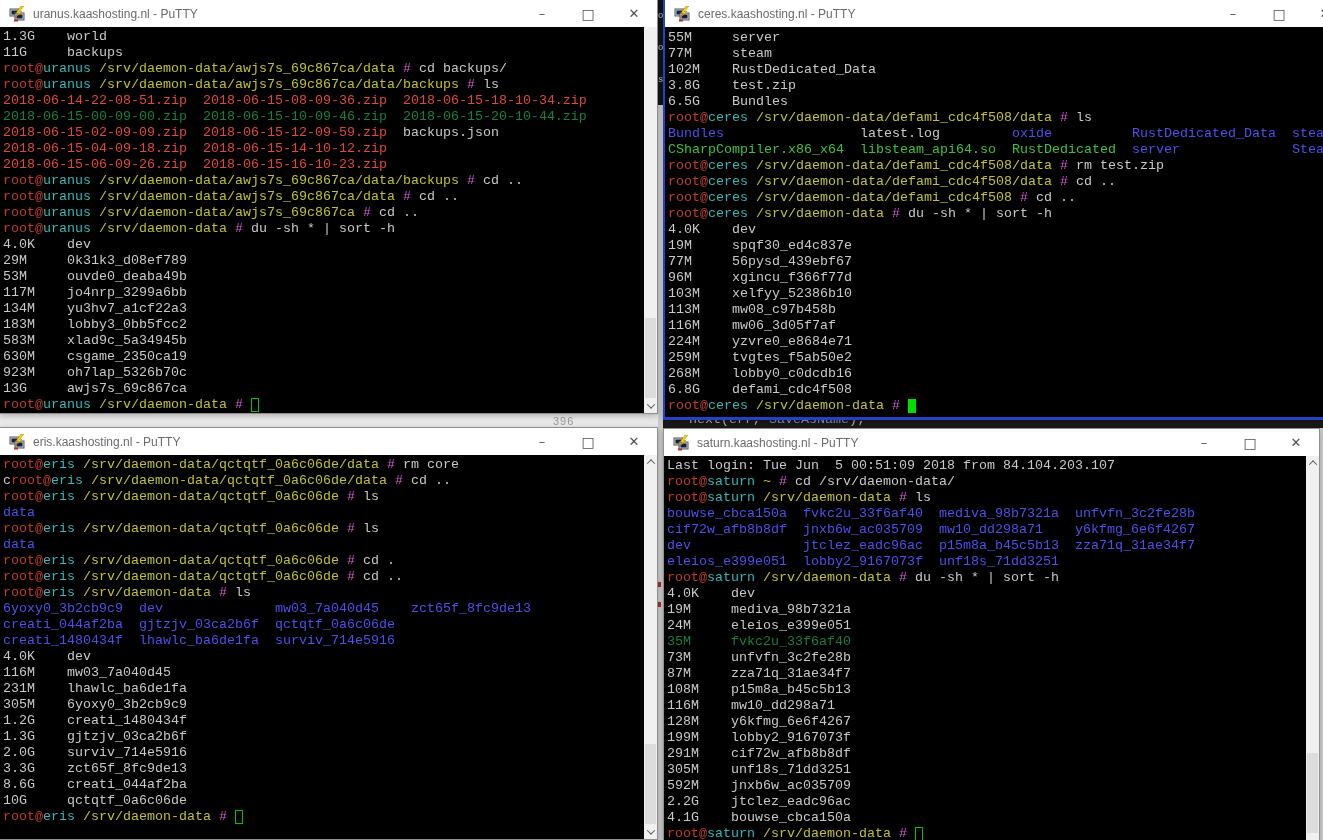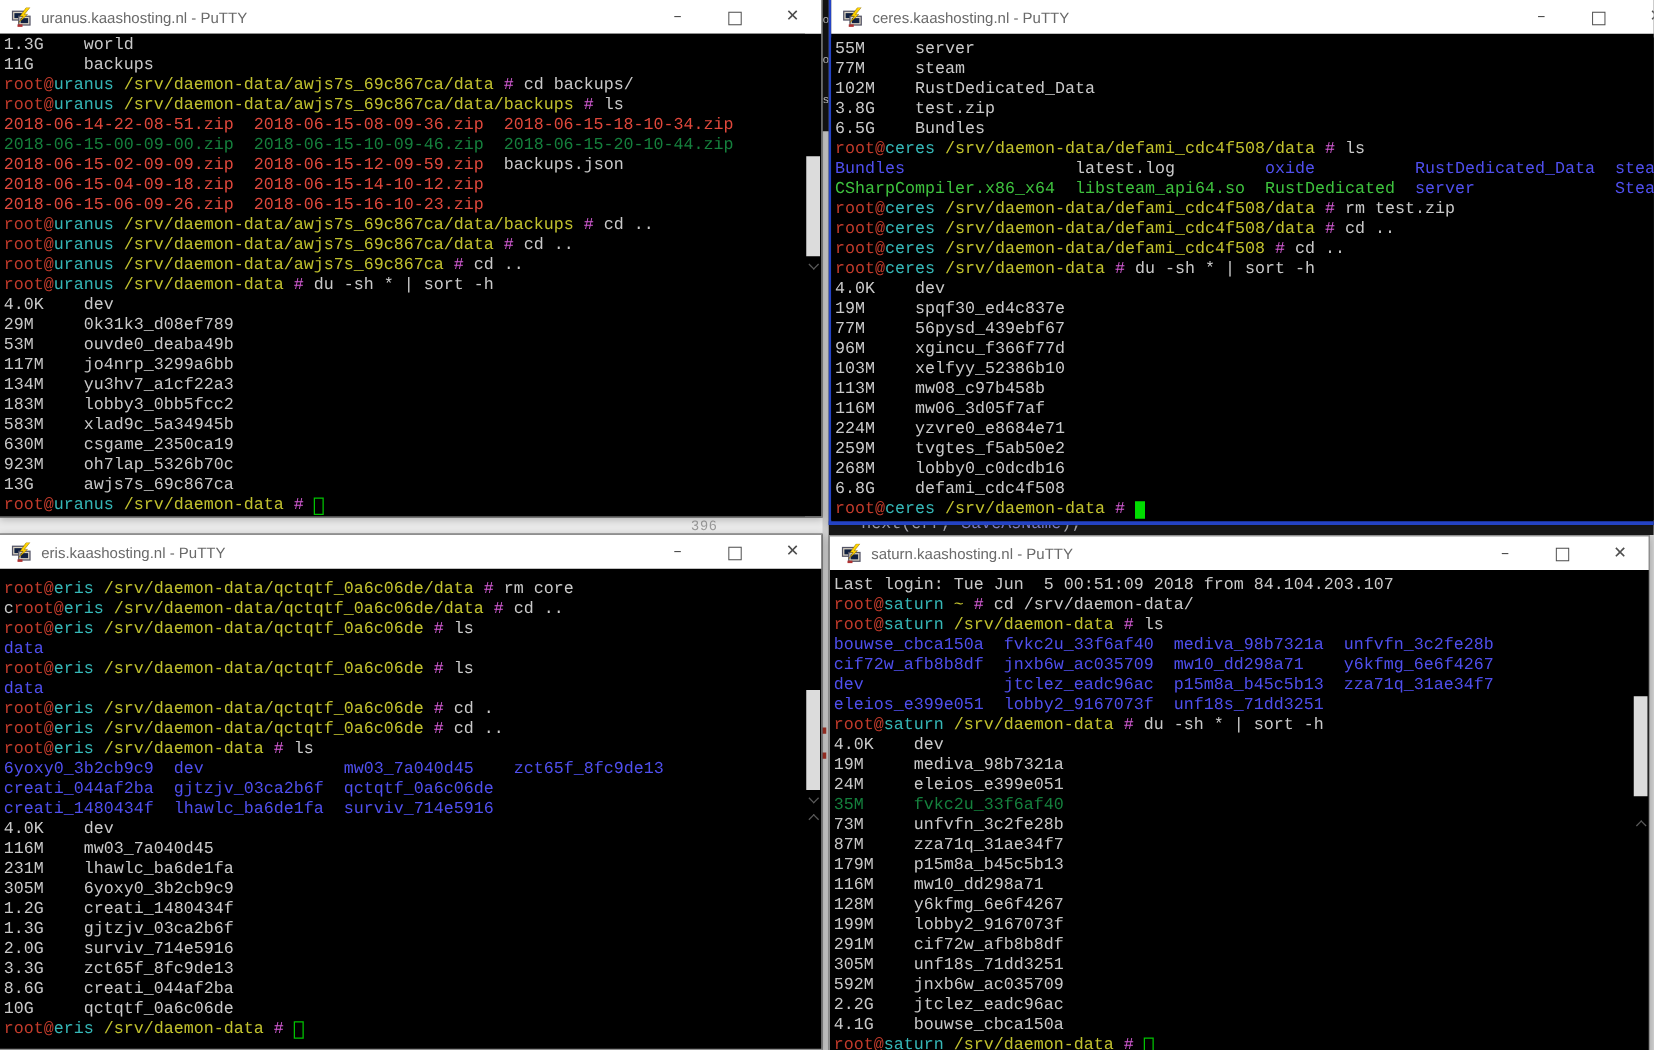--- a/index.html
+++ b/index.html
@@ -40,21 +40,20 @@
   .winbtn{
     width:46px;height:27px;
     display:flex;align-items:center;justify-content:center;
     color:#4e4e4e;font-size:13px;
     font-family:"DejaVu Sans", sans-serif;
   }
   .winbtn.max{font-size:14px;}
   .termrow{
     position:absolute;left:0;right:0;top:27px;bottom:0;
     display:flex;
-    align-items:center;
   }
   .win.active .termrow{top:28px;}
   .term-text{
     flex:1 1 auto;
     background:#000;
     overflow:hidden;
     padding:2px 0 0 3px;
     font-family:"Liberation Mono","DejaVu Sans Mono",monospace;
     font-size:13.33px;
     line-height:16px;
@@ -324,21 +323,21 @@
         <div class="tl"><span style="color: rgb(79, 79, 238);">cif72w_afb8b8df</span><span style="color: rgb(201, 201, 201);">  </span><span style="color: rgb(79, 79, 238);">jnxb6w_ac035709</span><span style="color: rgb(201, 201, 201);">  </span><span style="color: rgb(79, 79, 238);">mw10_dd298a71</span><span style="color: rgb(201, 201, 201);">    </span><span style="color: rgb(79, 79, 238);">y6kfmg_6e6f4267</span></div>
         <div class="tl"><span style="color: rgb(79, 79, 238);">dev</span><span style="color: rgb(201, 201, 201);">              </span><span style="color: rgb(79, 79, 238);">jtclez_eadc96ac</span><span style="color: rgb(201, 201, 201);">  </span><span style="color: rgb(79, 79, 238);">p15m8a_b45c5b13</span><span style="color: rgb(201, 201, 201);">  </span><span style="color: rgb(79, 79, 238);">zza71q_31ae34f7</span></div>
         <div class="tl"><span style="color: rgb(79, 79, 238);">eleios_e399e051</span><span style="color: rgb(201, 201, 201);">  </span><span style="color: rgb(79, 79, 238);">lobby2_9167073f</span><span style="color: rgb(201, 201, 201);">  </span><span style="color: rgb(79, 79, 238);">unf18s_71dd3251</span></div>
         <div class="tl"><span style="color: rgb(194, 59, 43);">root@</span><span style="color: rgb(53, 183, 183);">saturn</span><span style="color: rgb(194, 194, 46);"> /srv/daemon-data </span><span style="color: rgb(212, 91, 212);">#</span><span style="color: rgb(201, 201, 201);"> du -sh * | sort -h</span></div>
         <div class="tl"><span style="color: rgb(201, 201, 201);">4.0K    dev</span></div>
         <div class="tl"><span style="color: rgb(201, 201, 201);">19M     mediva_98b7321a</span></div>
         <div class="tl"><span style="color: rgb(201, 201, 201); margin-top: 20px;">24M     eleios_e399e051</span></div>
         <div class="tl"><span style="color: #15803d;">35M     fvkc2u_33f6af40</span></div>
         <div class="tl"><span style="color: rgb(201, 201, 201);">73M     unfvfn_3c2fe28b</span></div>
         <div class="tl"><span style="color: rgb(201, 201, 201);">87M     zza71q_31ae34f7</span></div>
-        <div class="tl"><span style="color: rgb(201, 201, 201);">179M    p15m8a_b45c5b13</span></div>
+        <div class="tl"><span style="color: rgb(201, 201, 201);">108M    p15m8a_b45c5b13</span></div>
         <div class="tl"><span style="color: rgb(201, 201, 201);">116M    mw10_dd298a71</span></div>
         <div class="tl"><span style="color: rgb(201, 201, 201);">128M    y6kfmg_6e6f4267</span></div>
         <div class="tl"><span style="color: rgb(201, 201, 201);">199M    lobby2_9167073f</span></div>
         <div class="tl"><span style="color: rgb(201, 201, 201);">291M    cif72w_afb8b8df</span></div>
         <div class="tl"><span style="color: rgb(201, 201, 201);">305M    unf18s_71dd3251</span></div>
         <div class="tl"><span style="color: rgb(201, 201, 201);">592M    jnxb6w_ac035709</span></div>
         <div class="tl"><span style="color: rgb(201, 201, 201);">2.2G    jtclez_eadc96ac</span></div>
         <div class="tl"><span style="color: rgb(201, 201, 201);">4.1G    bouwse_cbca150a</span></div>
         <div class="tl"><span style="color: rgb(194, 59, 43);">root@</span><span style="color: rgb(53, 183, 183);">saturn</span><span style="color: rgb(194, 194, 46);"> /srv/daemon-data </span><span style="color: rgb(212, 91, 212);">#</span><span style="color: rgb(201, 201, 201);"> </span><span class="cursor outline"></span></div>
       </div>

